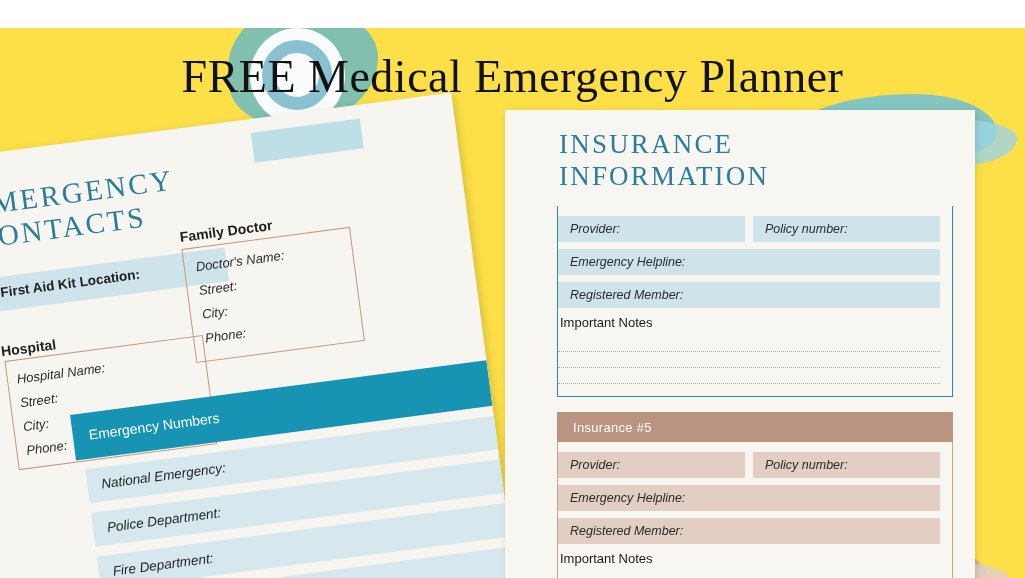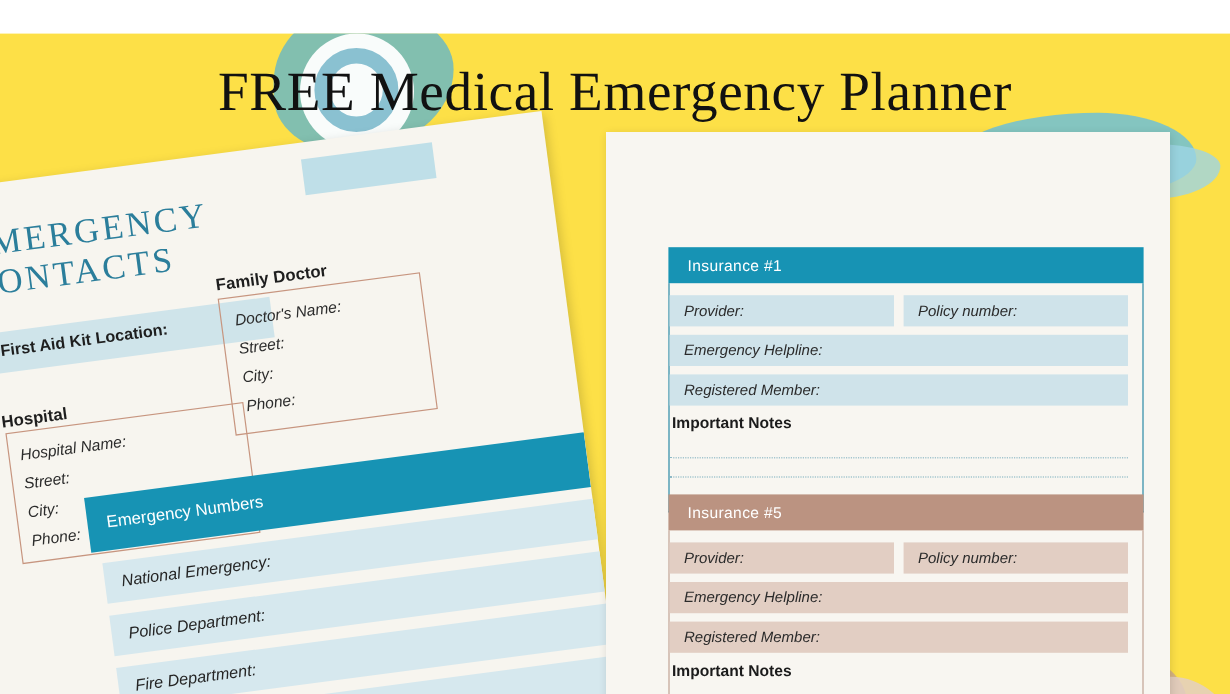--- a/index.html
+++ b/index.html
@@ -267,21 +267,21 @@
     padding-left: 12px;
     font-size: 12.5px;
     font-style: italic;
     color: #2b2b2b;
     box-sizing: border-box;
   }
   .cell-half { width: 50%; }
   .cell-full { width: 100%; }
   .ins-notes-label {
     font-size: 13px;
-    font-weight: bold;
+    font-weight: normal;
     color: #1b1b1b;
     margin: 6px 0 6px 2px;
   }
   .dots {
     border-bottom: 1px dotted #8fb9c6;
     height: 15px;
   }
   .dots.brown { border-bottom-color: #c2a394; }
 </style>
 </head>
@@ -339,23 +339,26 @@
       <div class="stripe" style="top:414px;">
         <span>Fire Department:</span>
       </div>
       <div class="stripe" style="top:458px;">
         <span>Pharmacy:</span>
       </div>
     </div>
   </div>
 
   <div class="sheet-right">
+    <div class="right-title">
+      <div>INSURANCE</div>
+      <div>INFORMATION</div>
+    </div>
 
     <div class="ins-card" style="top:96px;">
-      <div class="ins-header" style="background:#1793b4;">Insurance #1</div>
       <div class="ins-body" style="border-color:#2b8aa6;">
         <div class="ins-row">
           <div class="ins-cell cell-half" style="background:#cfe3ea;">Provider:</div>
           <div class="ins-cell cell-half" style="background:#cfe3ea;">Policy number:</div>
         </div>
         <div class="ins-row">
           <div class="ins-cell cell-full" style="background:#cfe3ea;">Emergency Helpline:</div>
         </div>
         <div class="ins-row">
           <div class="ins-cell cell-full" style="background:#cfe3ea;">Registered Member:</div>

